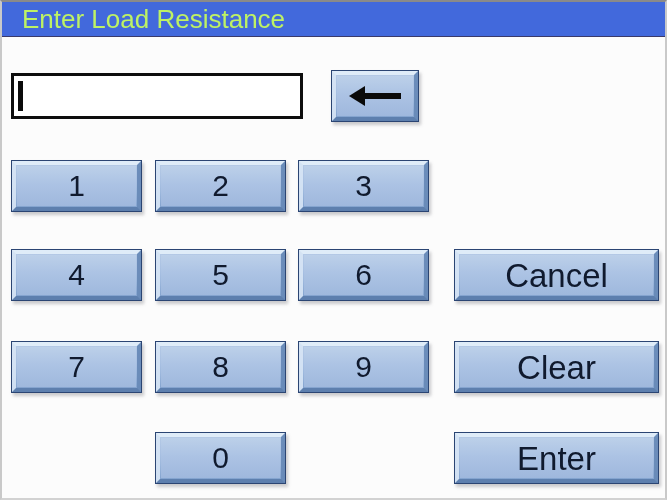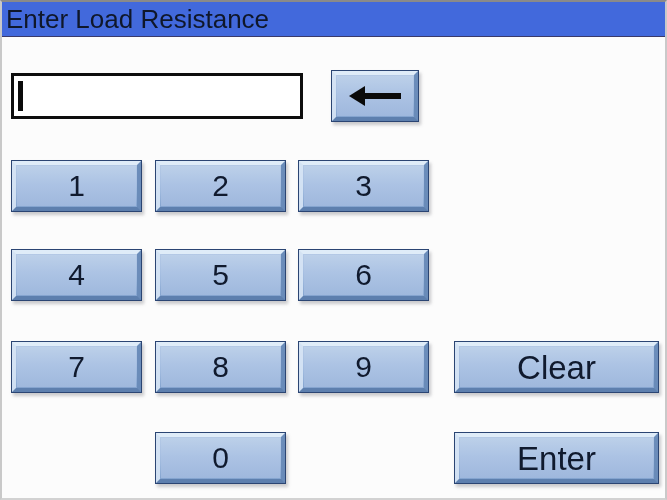--- a/index.html
+++ b/index.html
@@ -30,23 +30,23 @@
     left: 0;
     top: 0;
     width: 663px;
     height: 35px;
     background: #4269dc;
     border-bottom: 1px solid #3a3a6a;
     box-sizing: border-box;
   }
   #titlebar-text {
     position: absolute;
-    left: 4px;
+    left: 20px;
     top: 1px;
-    color: #0f172a;
+    color: #bef264;
     font-size: 26px;
     line-height: 33px;
     letter-spacing: 0px;
     white-space: nowrap;
     font-family: "Liberation Sans", sans-serif;
   }
 
   
   #input-field {
     position: absolute;
@@ -212,20 +212,25 @@
       <span class="key-label">9</span>
     </div>
   </div>
 
   <div class="key k-0">
     <div class="key-face">
       <span class="key-label">0</span>
     </div>
   </div>
 
+  <div class="key k-cancel">
+    <div class="key-face">
+      <span class="key-label wide">Cancel</span>
+    </div>
+  </div>
   <div class="key k-enter">
     <div class="key-face">
       <span class="key-label wide">Enter</span>
     </div>
   </div>
   <div class="key k-clear">
     <div class="key-face">
       <span class="key-label wide">Clear</span>
     </div>
   </div>

